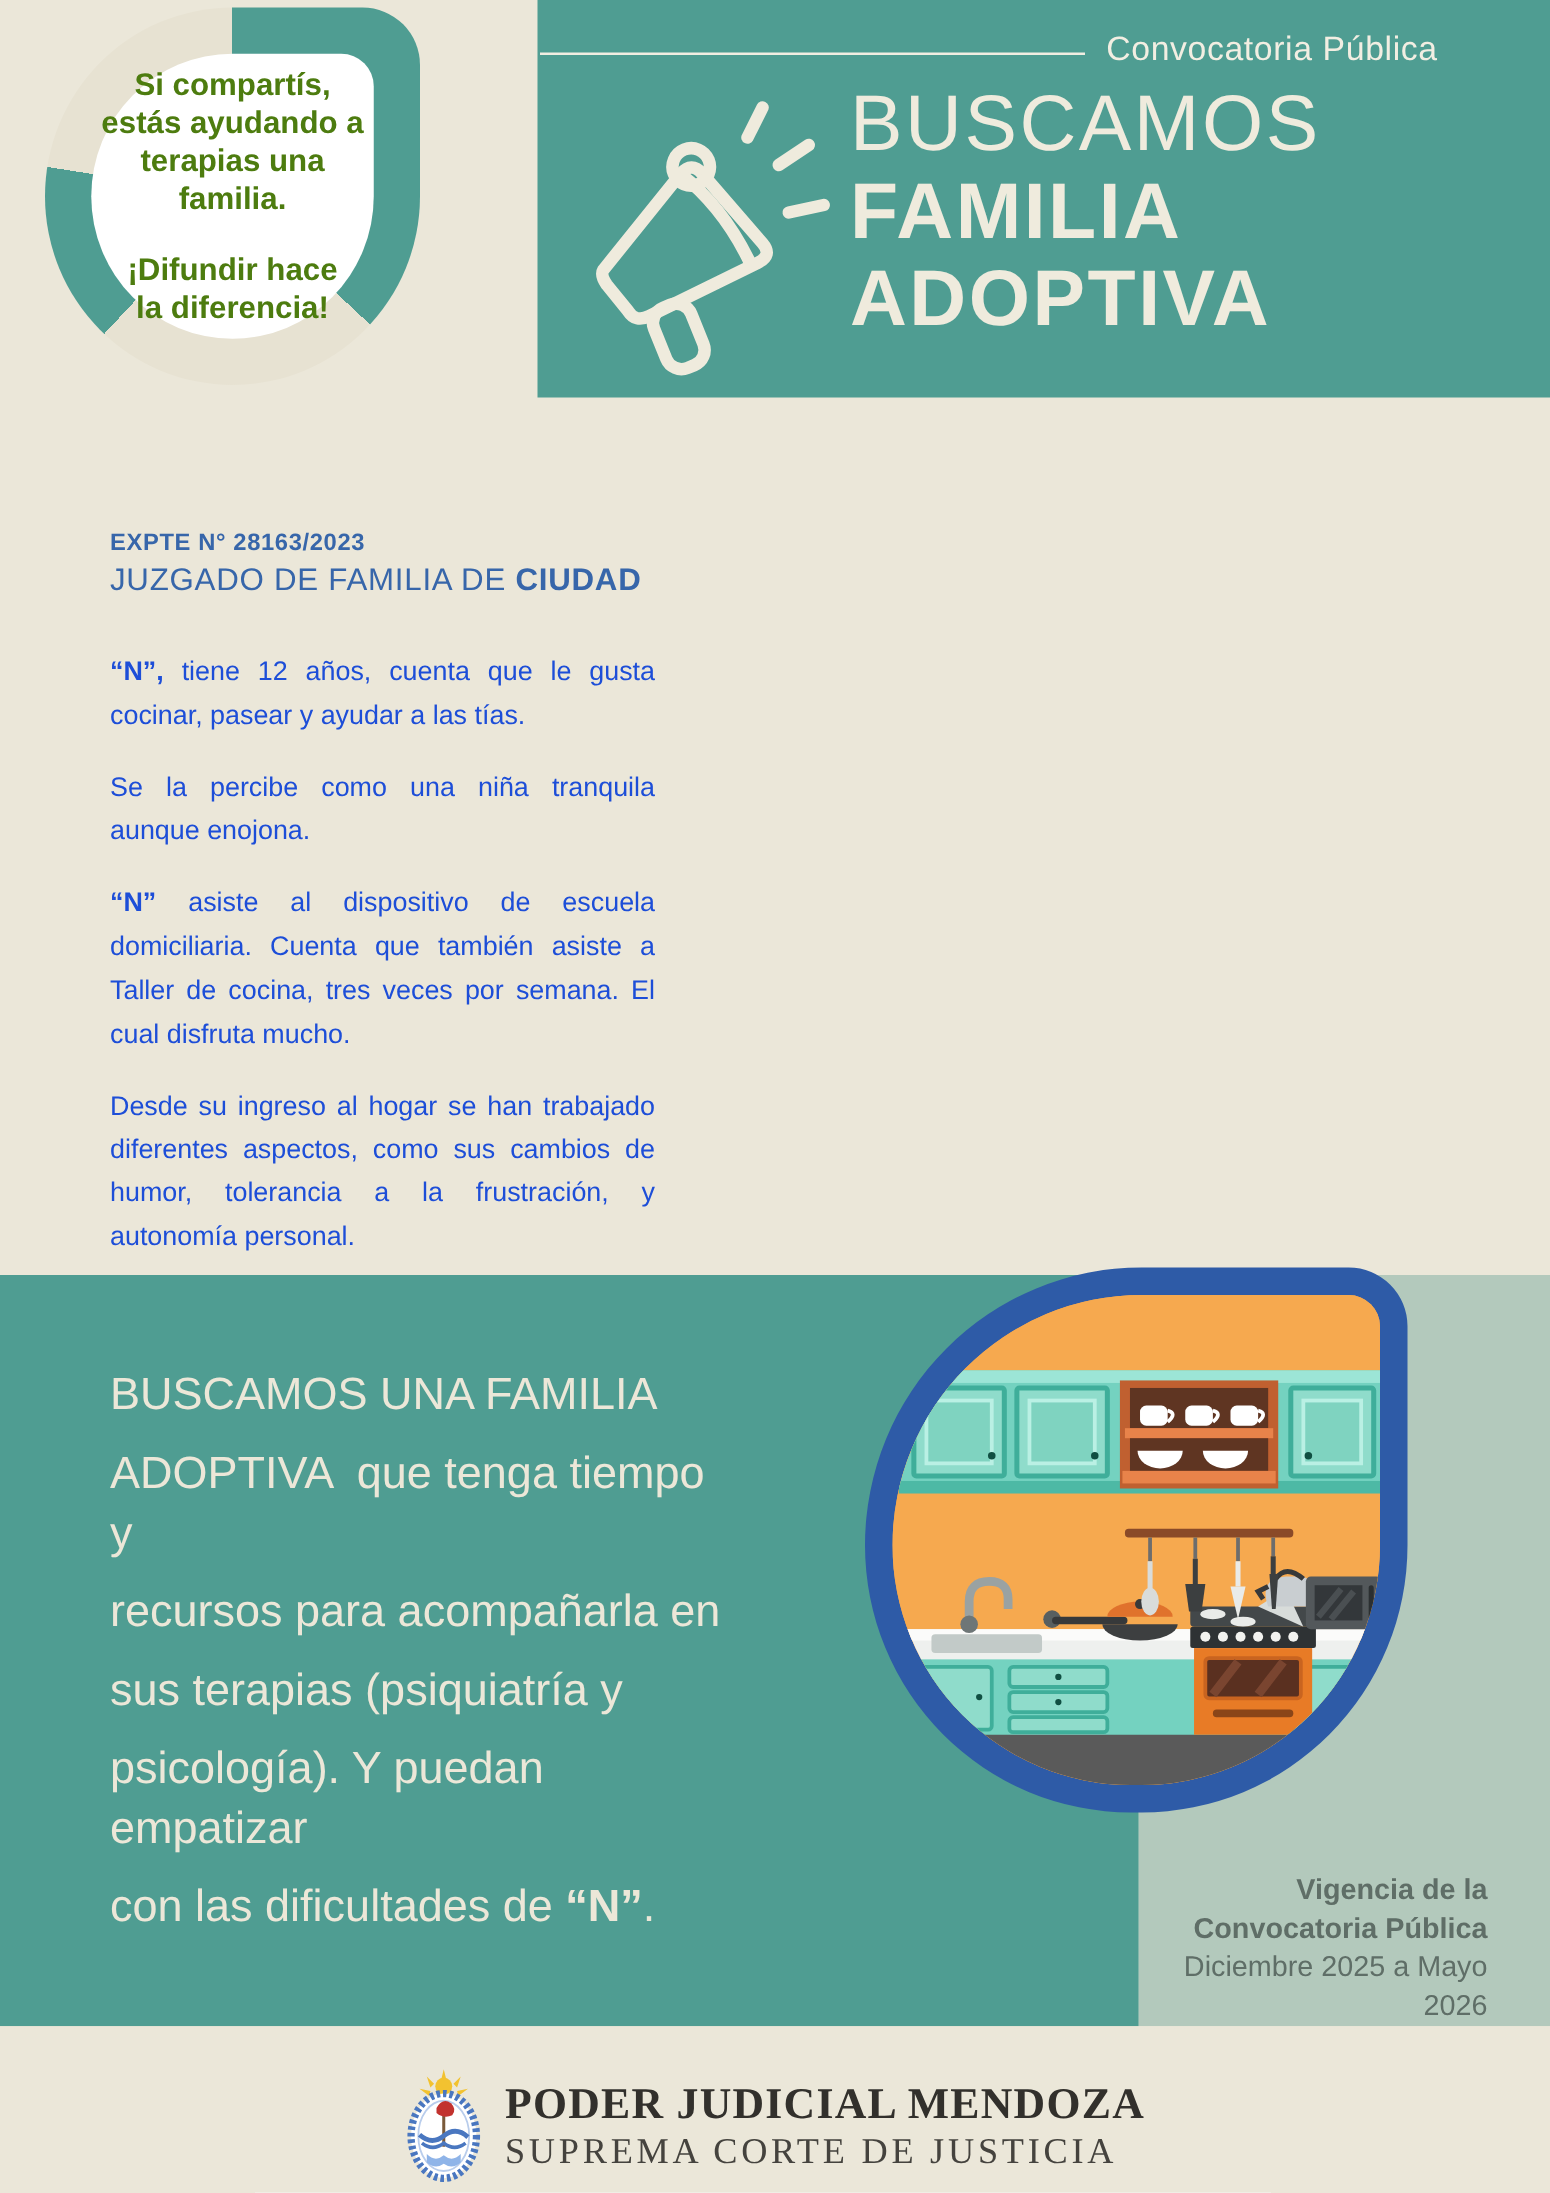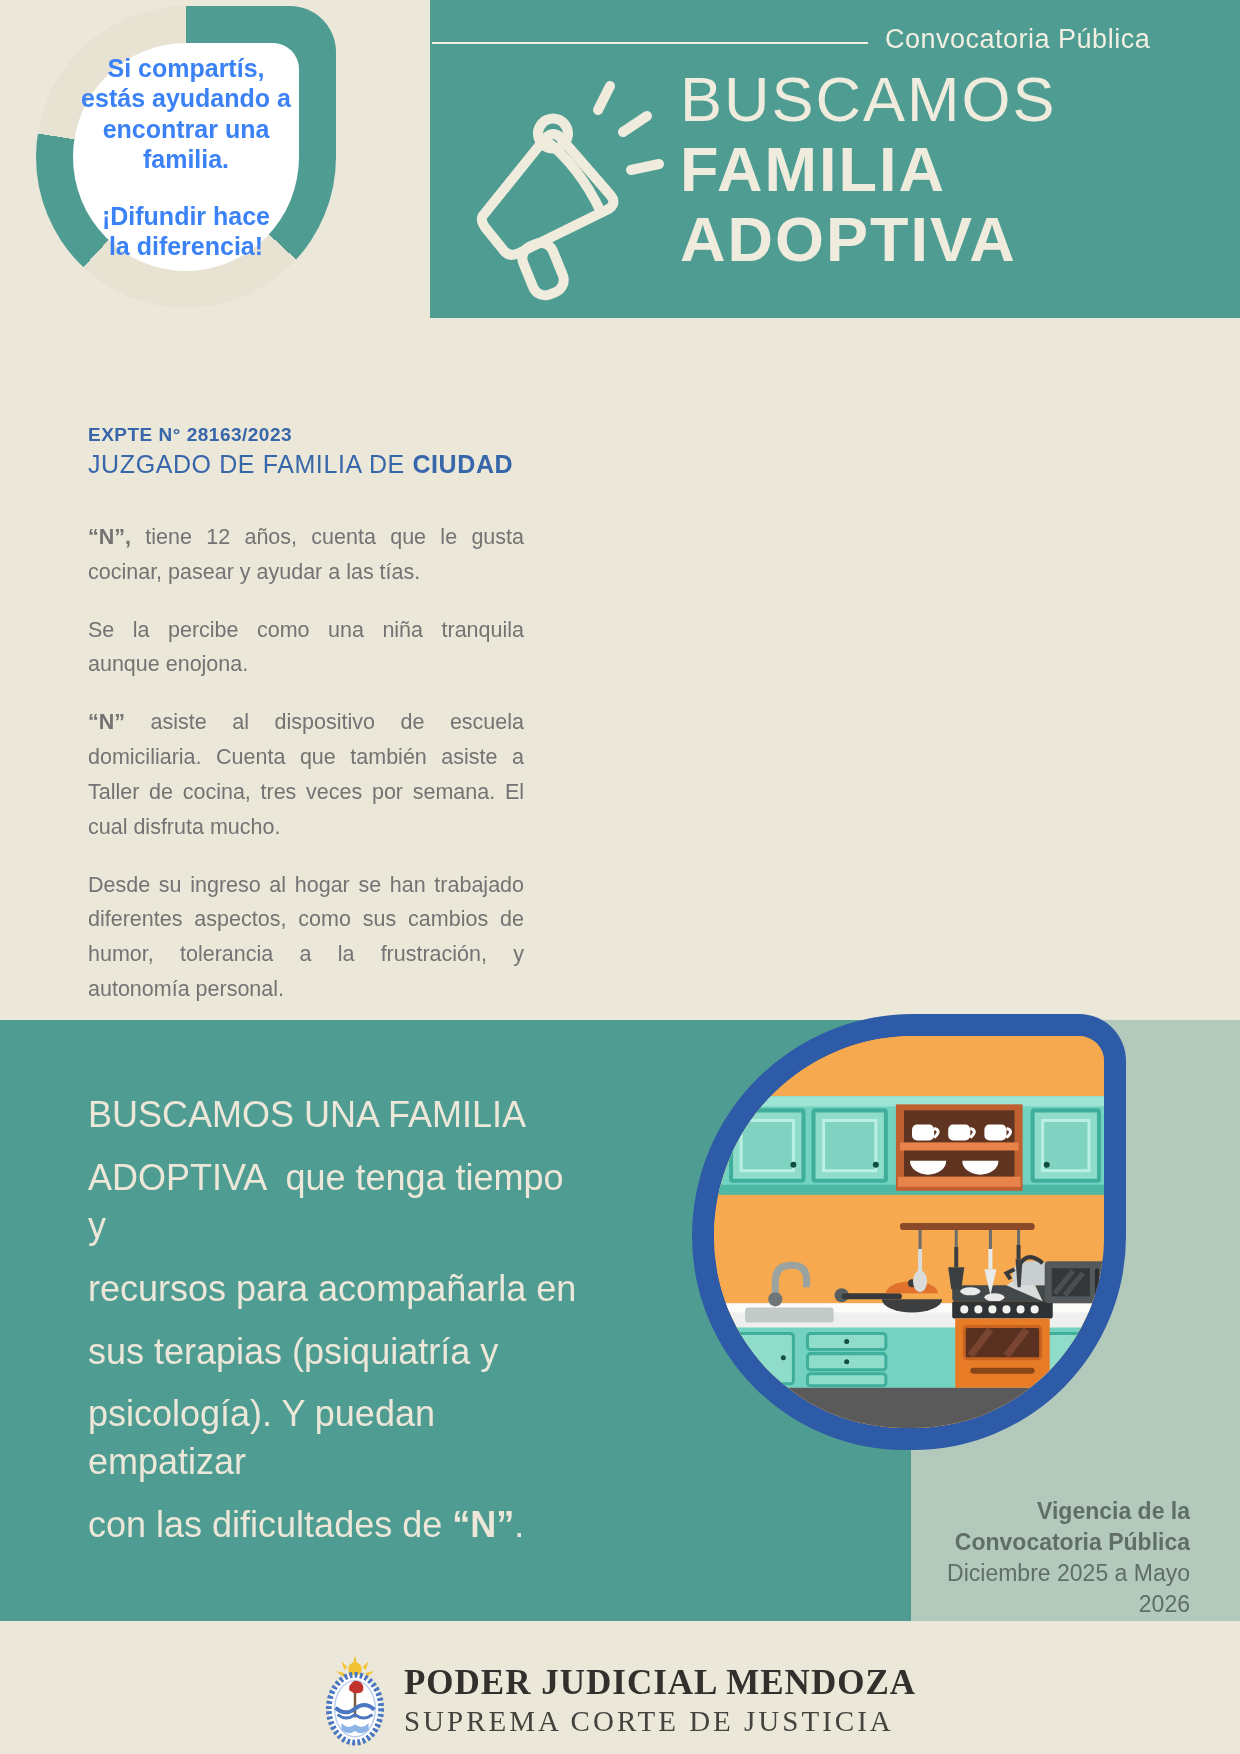--- a/index.html
+++ b/index.html
@@ -14,29 +14,29 @@
   .title{position:absolute;left:250px;top:64px;color:#efebdd;line-height:70px;font-size:63px;letter-spacing:2px;}
   .title .t-light{font-weight:300;}
   .title .t-bold{font-weight:700;}
 
   
   .badge-outer{position:absolute;left:36px;top:6px;width:300px;height:302px;
     border-radius:50% 46px 50% 50%;
     background:conic-gradient(from 0deg,#4f9d92 0deg 133deg,#e7e2d2 133deg 223deg,#4f9d92 223deg 279deg,#e7e2d2 279deg 360deg);}
   .badge-inner{position:absolute;left:37px;top:37px;right:37px;bottom:37px;border-radius:50% 26px 50% 50%;
     background:#ffffff;display:flex;flex-direction:column;align-items:center;justify-content:center;
-    text-align:center;color:#3b82f6;font-weight:700;font-size:25px;line-height:1.22;}
+    text-align:center;color:#4d7c0f;font-weight:700;font-size:25px;line-height:1.22;}
   .badge-gap{height:26px;}
 
   
   .case{position:absolute;left:88px;top:424px;color:#3766aa;}
   .case .expte{font-size:19px;font-weight:700;letter-spacing:.5px;}
   .case .court{font-size:25px;letter-spacing:.6px;margin-top:4px;}
   .case .court b{font-weight:700;}
-  .paragraphs{position:absolute;left:88px;top:520px;width:436px;color:#737373;
+  .paragraphs{position:absolute;left:88px;top:520px;width:436px;color:#1d4ed8;
     font-size:21.5px;line-height:1.62;text-align:justify;}
   .paragraphs p{margin:0 0 23px 0;}
   .paragraphs b{font-weight:700;}
 
   
   .band-teal{position:absolute;left:0;top:1020px;width:911px;height:601px;background:#4f9d92;}
   .band-sage{position:absolute;left:911px;top:1020px;width:329px;height:601px;background:#b3c9bc;}
   .callout{position:absolute;left:88px;top:1076px;width:500px;color:#ece7d8;
     font-size:36px;font-weight:300;line-height:1.33;}
   .callout-line{white-space:pre-wrap;margin-top:15px;}
@@ -62,21 +62,21 @@
 </style>
 </head>
 <body>
 
 <div class="page">
 
   <div class="badge-outer">
     <div class="badge-inner">
       <div>Si compartís,</div>
       <div>estás ayudando a</div>
-      <div>encontrar una</div>
+      <div>terapias una</div>
       <div>familia.</div>
       <div class="badge-gap"></div>
       <div>¡Difundir hace</div>
       <div>la diferencia!</div>
     </div>
   </div>
 
   <div class="header-teal">
     <div class="kicker-rule"></div>
     <div class="kicker">Convocatoria Pública</div>

